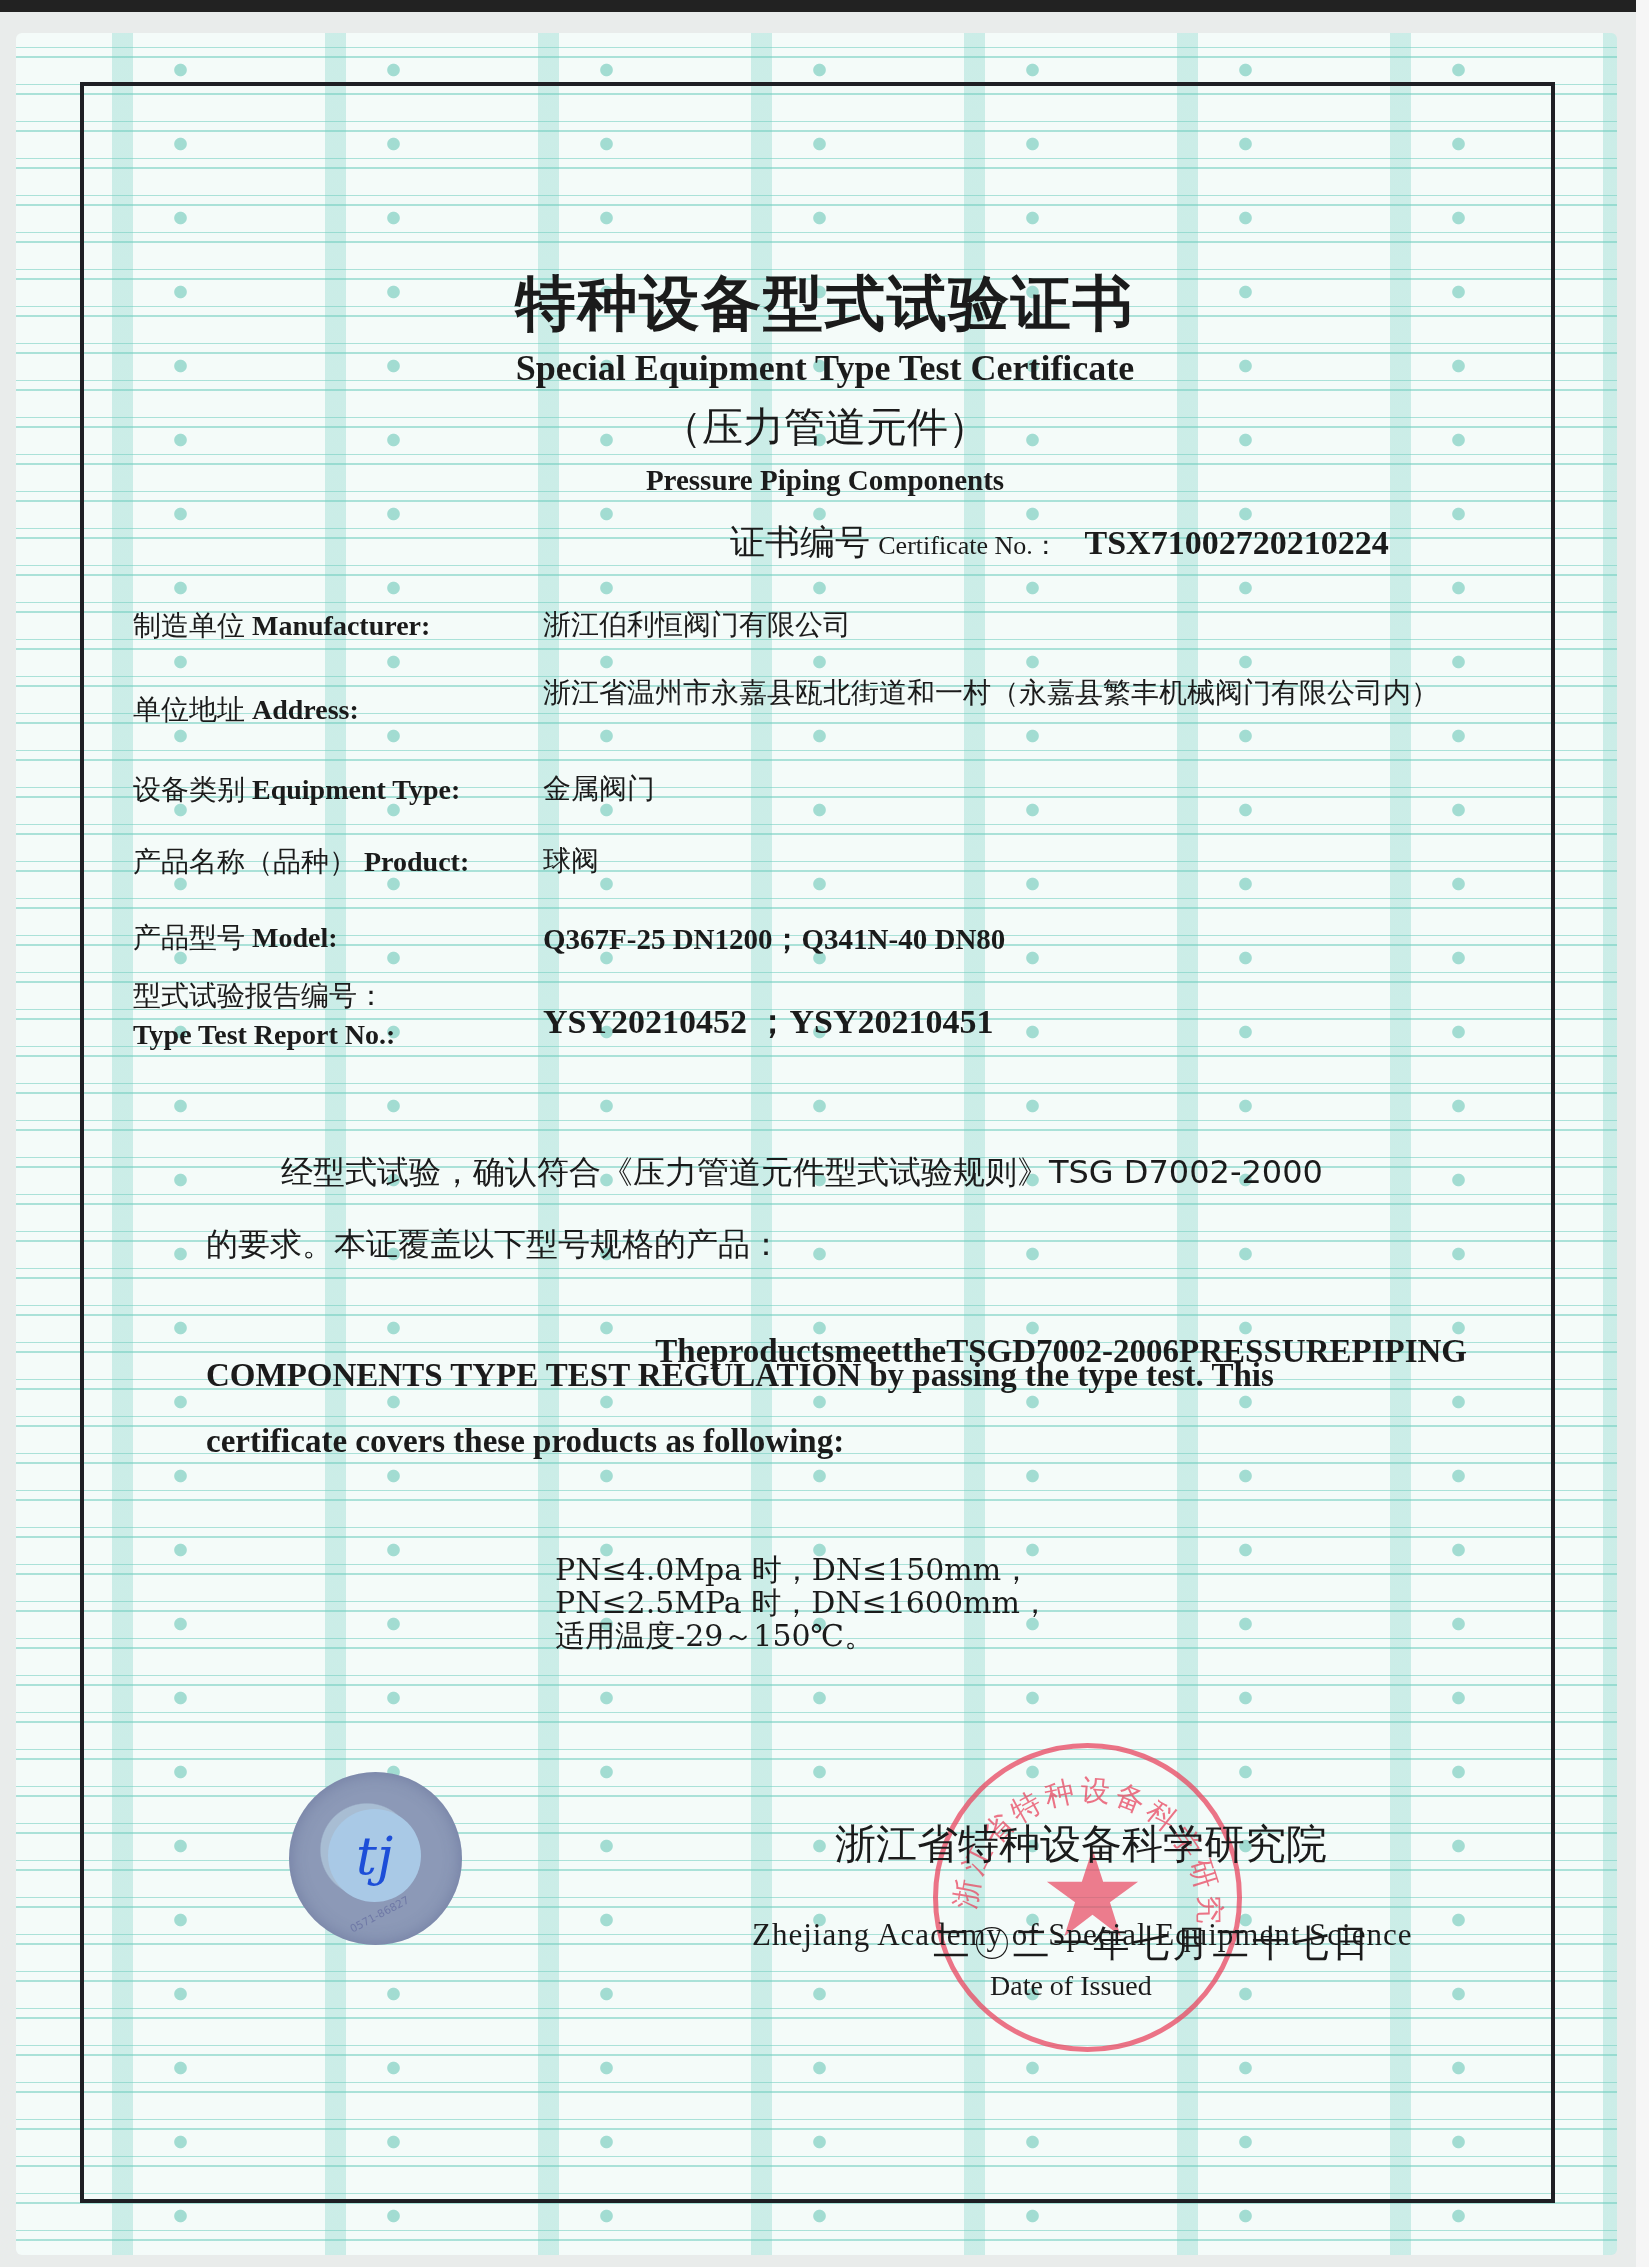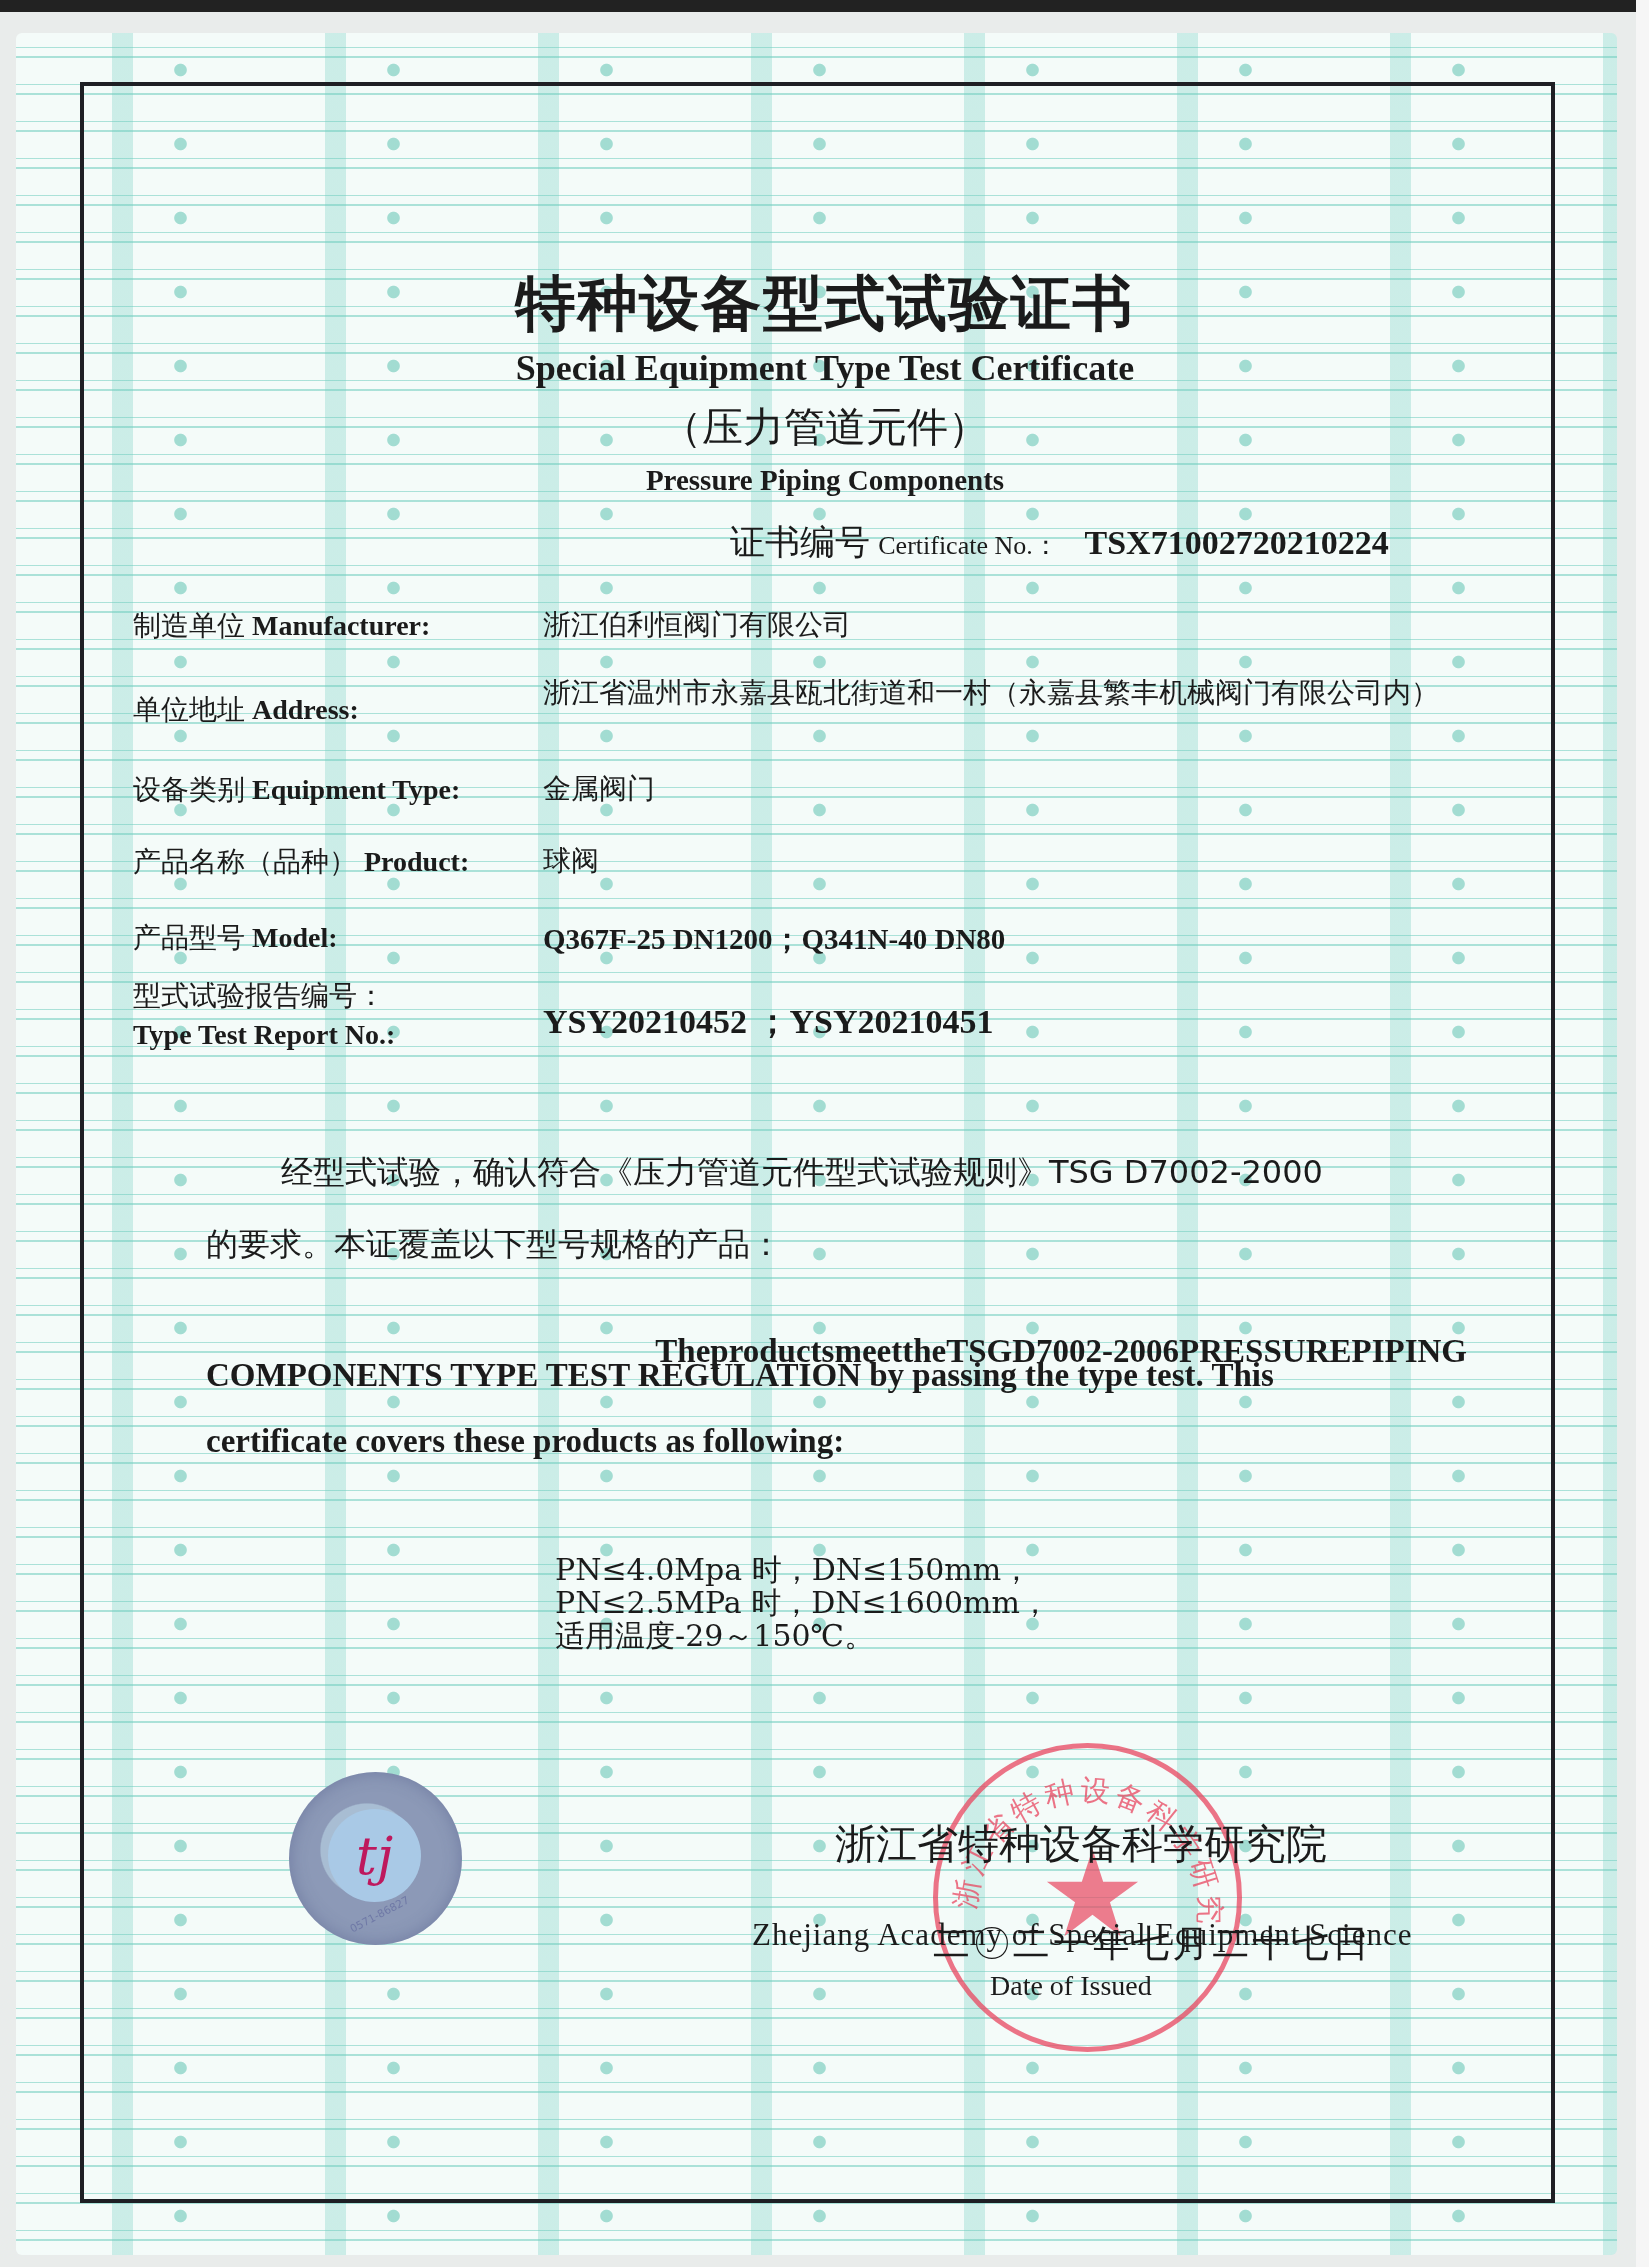--- a/index.html
+++ b/index.html
@@ -55,21 +55,21 @@
   .seal-red .star { position:absolute; left:106px; top:97px; width:97px; height:97px; }
   .seal-red .ring-text { position:absolute; inset:0; }
   .holo {
     position:absolute; left:289px; top:1772px; width:173px; height:173px; border-radius:50%;
     background:radial-gradient(circle at 45% 45%, #a8bdd3 0 34%, #8c99b7 35% 100%);
     box-shadow: inset 0 0 17.5px rgba(60,70,120,0.35);
   }
   .holo .inner {
     position:absolute; left:39px; top:37px; width:93px; height:93px; border-radius:50%;
     background:#a9c9e6; display:flex; align-items:center; justify-content:center;
-    font-family:"DejaVu Serif", serif; font-style:italic; font-size:52px; color:#be185d;
+    font-family:"DejaVu Serif", serif; font-style:italic; font-size:52px; color:#1d4ed8;
   }
   .holo .phone { position:absolute; left:58px; top:136px; font-family:"DejaVu Sans", sans-serif; font-size:10.7px; color:#6f79a6; transform:rotate(-28deg); }
 </style>
 </head>
 <body>
 
 <div class="topstrip"></div>
 <div class="paper"></div>
 <div class="rightstrip"></div>
 <div class="frame"></div>

